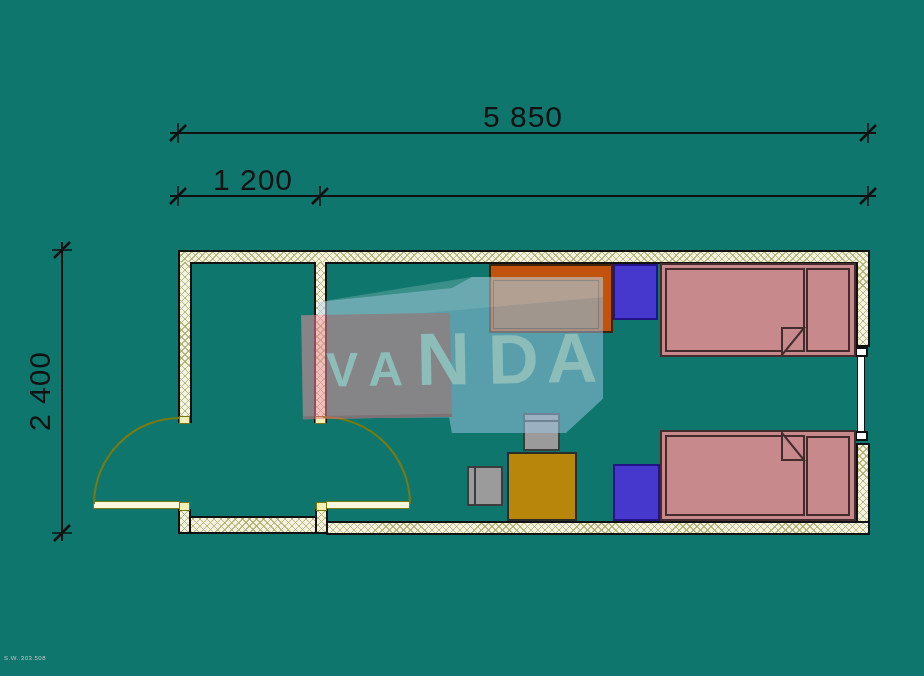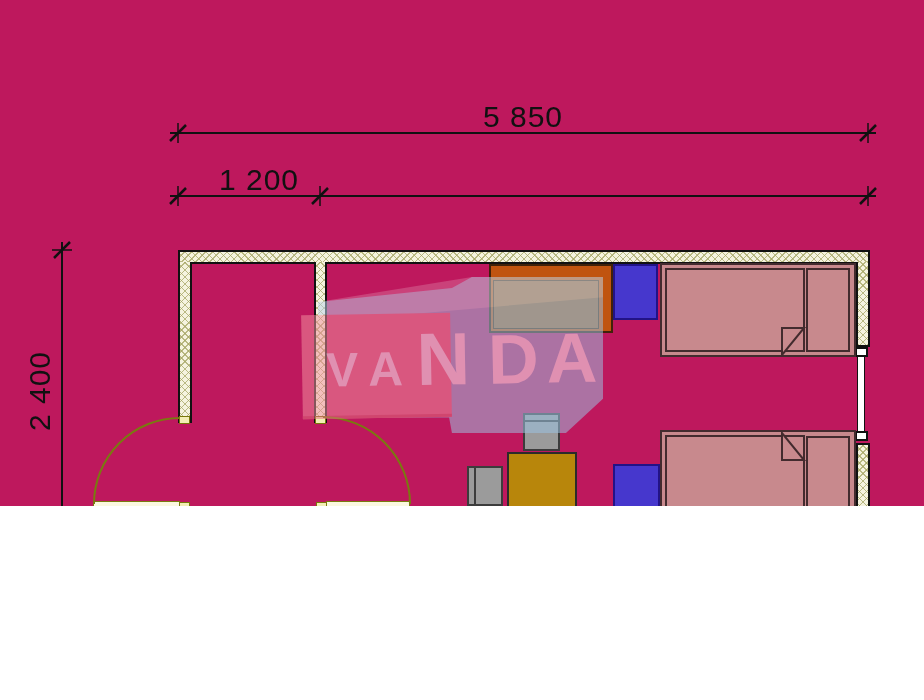--- a/index.html
+++ b/index.html
@@ -1,20 +1,20 @@
 <!DOCTYPE html>
 <html><head>
 <meta charset="utf-8">
 <style>
   * { box-sizing: border-box; margin: 0; padding: 0; }
   html, body { background: #ffffff; }
   body { font-family: "Liberation Sans", sans-serif; }
   .canvas {
-    position: relative; width: 924px; height: 506px;
-    background: #be185d; overflow: hidden;
+    position: relative; width: 924px; height: 676px;
+    background: #0f766e; overflow: hidden;
   }
   
   .wall {
     position: absolute;
     background-color: #f5f3df;
     background-image:
       repeating-linear-gradient(45deg,  rgba(165,165,100,.75) 0 1px, transparent 1px 5px),
       repeating-linear-gradient(-45deg, rgba(165,165,100,.75) 0 1px, transparent 1px 5px);
     border: 2px solid #111;
   }
@@ -69,21 +69,21 @@
   .chair-top  { left:523px; top:413px; width:37px; height:38px; }
   .chair-left { left:467px; top:466px; width:36px; height:40px; }
   .chair-seam-h { position:absolute; left:0; right:0; top:5px; border-top:2px solid #3c3c3c; }
   .chair-seam-v { position:absolute; top:0; bottom:0; left:5px; border-left:2px solid #3c3c3c; }
   
   .dim-label {
     position:absolute; font-size:30px; color:#111; white-space:nowrap;
     transform: translateX(-50%); letter-spacing:1px;
   }
   .dim-label-total { left:523px; top:100px; }
-  .dim-label-entry { left:259px; top:163px; }
+  .dim-label-entry { left:253px; top:163px; }
   .dim-label-main  { left:594px; top:163px; }
   .dim-label-depth { left:40px; top:391px; transform: translate(-50%,-50%) rotate(-90deg); }
   
   .watermark { position:absolute; left:0; top:0; width:924px; height:700px;
                opacity:.52; pointer-events:none; z-index:10; }
   .wm-blue {
     position:absolute; left:318px; top:277px; width:285px; height:156px;
     background:#9cc4e4;
     clip-path: polygon(0% 16%, 47% 7%, 54% 0%, 100% 0%, 100% 78%, 87% 100%, 47% 100%, 46% 90%, 0% 90%);
   }

